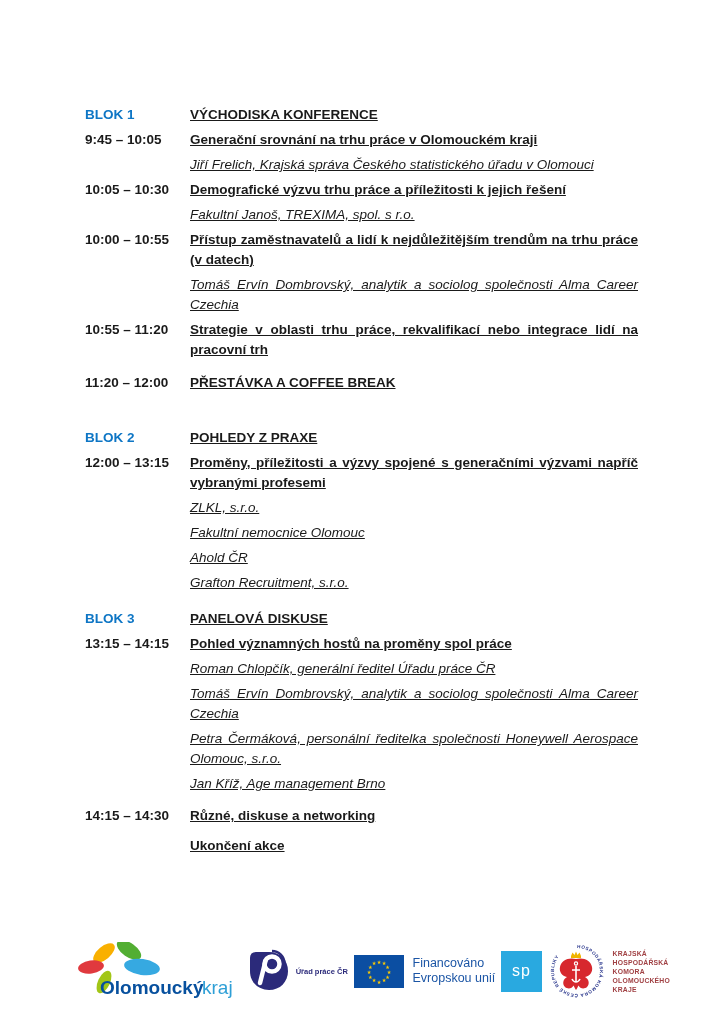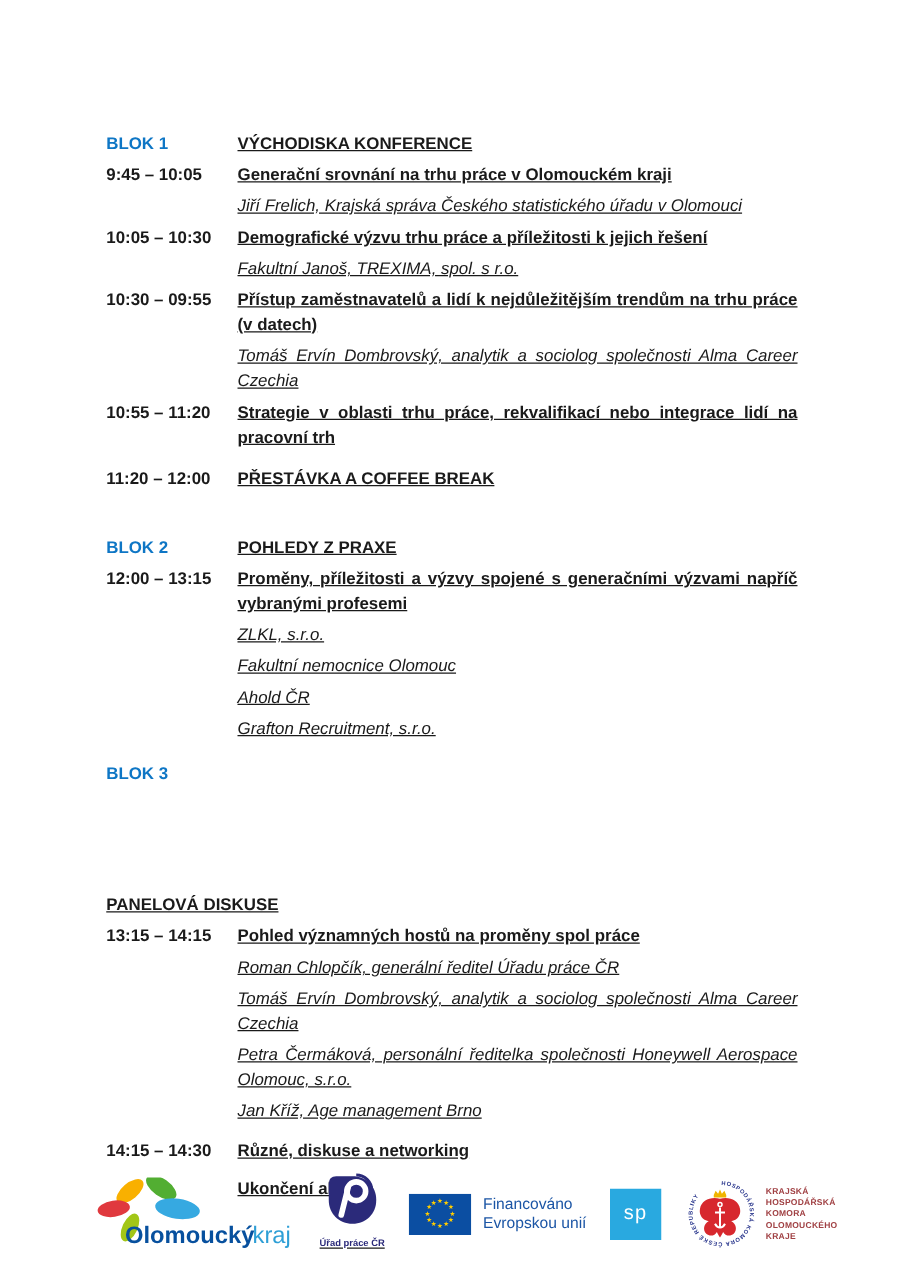--- a/index.html
+++ b/index.html
@@ -14,28 +14,28 @@
   .row{display:flex;margin-bottom:5px;}
   .time{flex:0 0 105px;}
   .txt{flex:1;min-width:0;text-decoration:underline;}
   .t-block{color:var(--accent);font-weight:700;}
   .t-bold{font-weight:700;}
   .t-italic{font-style:italic;}
   .just{text-align:justify;text-align-last:left;}
   .nowrap{white-space:nowrap;}
   .indent{padding-left:4px;}
   .mt8{margin-top:8px;}  .mt35{margin-top:35px;}
-  .mt16{margin-top:16px;flex-direction:column;} .mt12{margin-top:12px;} .mt10{margin-top:10px;}
+  .mt16{margin-top:16px;} .mt12{margin-top:12px;} .mt10{margin-top:10px;}
 
   
   .footer{position:absolute;top:936px;left:66px;width:604px;height:70px;
           display:flex;justify-content:space-between;align-items:center;}
   .logo{display:flex;align-items:center;}
   .ok-logo svg text{font-family:"Liberation Sans","DejaVu Sans",sans-serif;}
-  .up-logo{flex-direction:column;justify-content:center;text-decoration:underline;}
+  .up-logo{flex-direction:row;justify-content:center;}
   .eu-logo{gap:9px;}
   .eu-text{color:#1b55a5;font-weight:400;font-size:12.5px;line-height:15px;}
   .sp-box{width:41px;height:41px;background:#29a9e0;display:flex;align-items:center;justify-content:center;}
   .sp-box span{color:#fff;font-size:16px;font-weight:400;letter-spacing:1px;line-height:1;}
   .khk-logo{gap:7px;}
   .khk-text{color:#a04043;font-weight:700;font-size:6.8px;line-height:9px;letter-spacing:0.2px;}
   .up-label{color:#2b2a7a;font-weight:700;font-size:7.5px;margin-top:2px;white-space:nowrap;}
 </style>
 </head>
 <body>
@@ -59,21 +59,21 @@
   <div class="row">
     <div class="time t-bold">10:05 – 10:30</div>
     <div class="txt t-bold">Demografické výzvu trhu práce a příležitosti k jejich řešení</div>
   </div>
   <div class="row">
     <div class="time"></div>
     <div class="txt t-italic">Fakultní Janoš, TREXIMA, spol. s r.o.</div>
   </div>
 
   <div class="row">
-    <div class="time t-bold">10:30 – 09:55</div>
+    <div class="time t-bold">10:00 – 10:55</div>
     <div class="txt t-bold just">Přístup zaměstnavatelů a lidí k nejdůležitějším trendům na trhu práce (v datech)</div>
   </div>
   <div class="row">
     <div class="time"></div>
     <div class="txt t-italic just">Tomáš Ervín Dombrovský, analytik a sociolog společnosti Alma Career Czechia</div>
   </div>
 
   <div class="row">
     <div class="time t-bold">10:55 – 11:20</div>
     <div class="txt t-bold just">Strategie v oblasti trhu práce, rekvalifikací nebo integrace lidí na pracovní trh</div>

